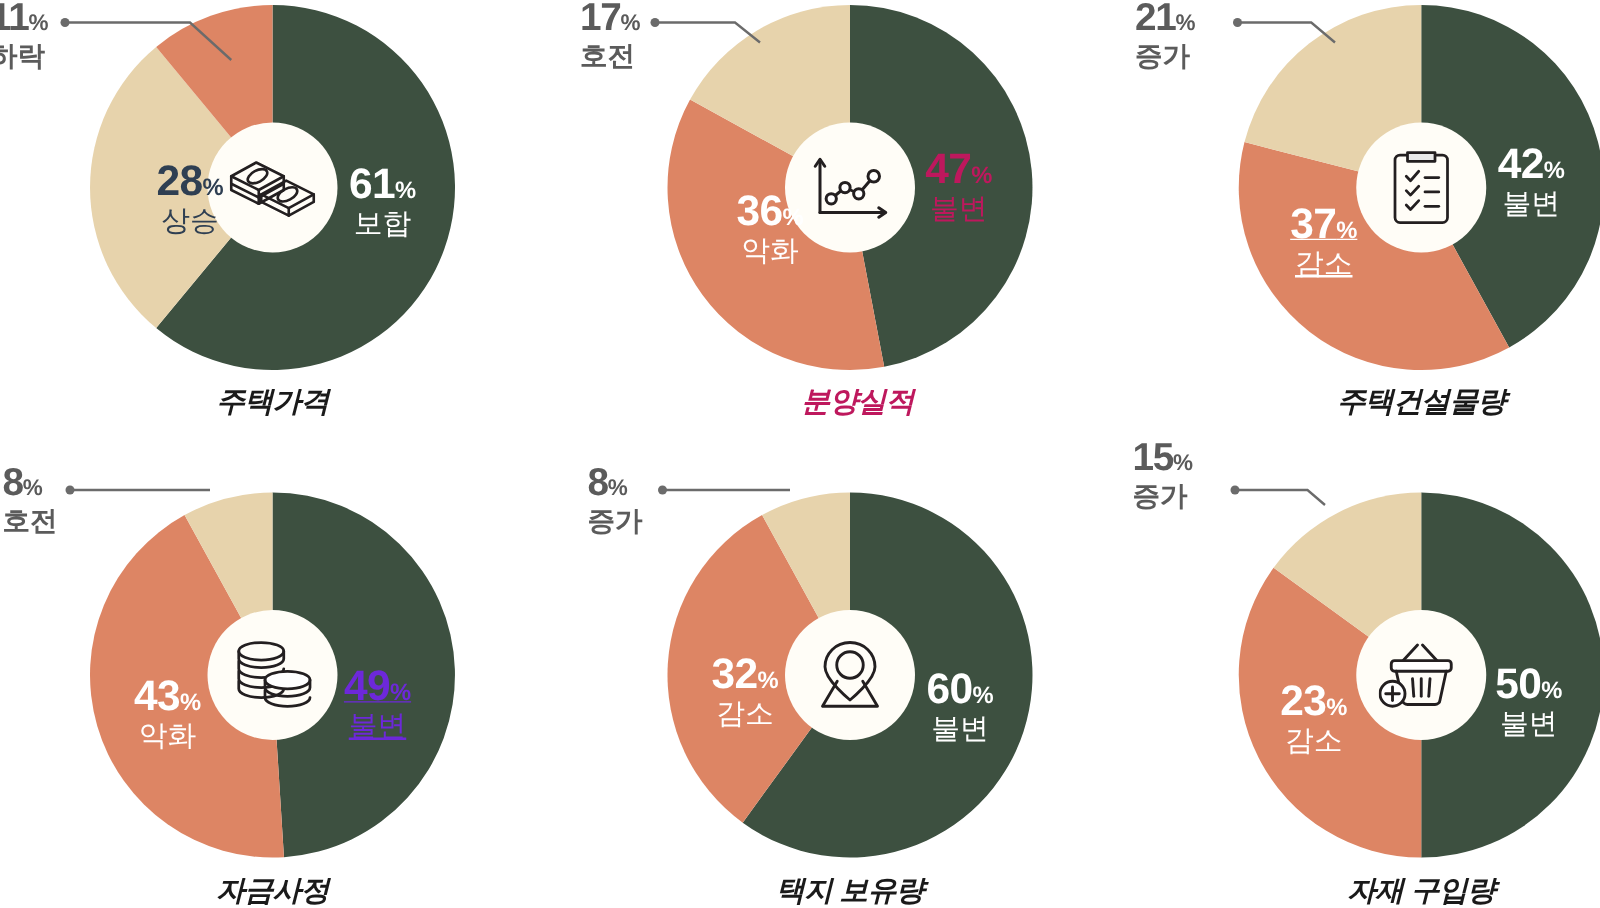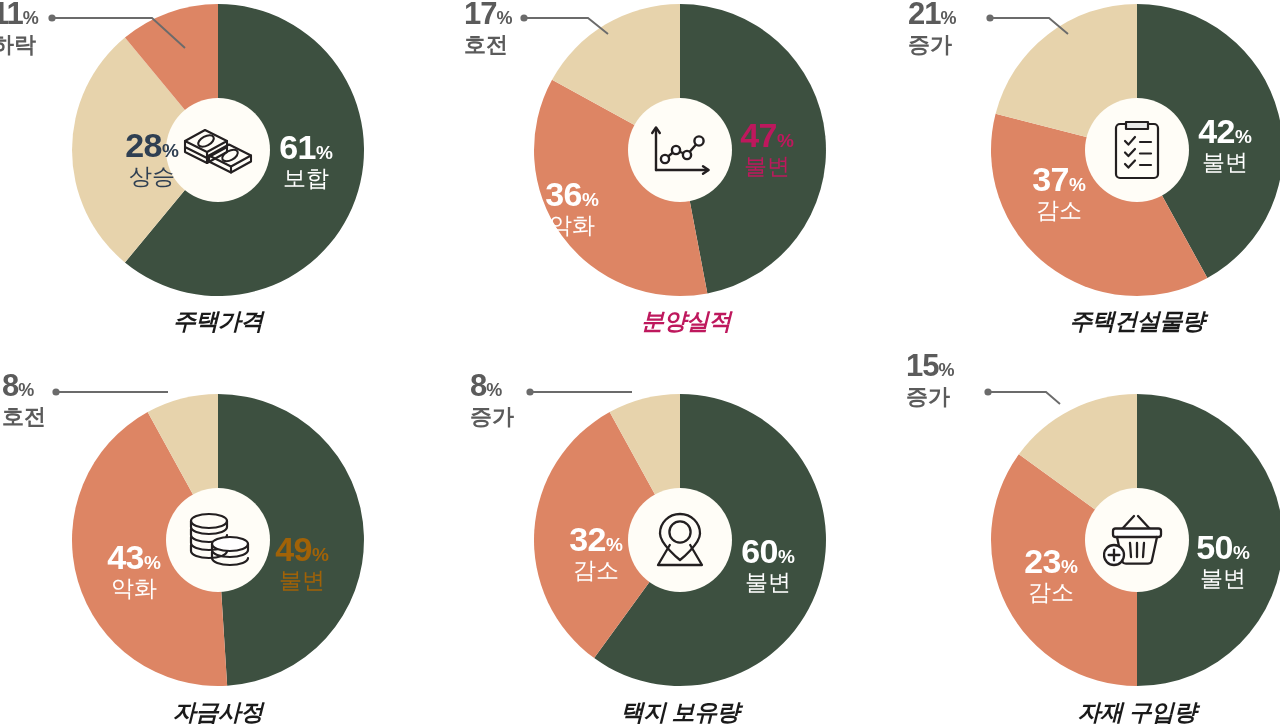--- a/index.html
+++ b/index.html
@@ -104,60 +104,60 @@
           <path d="M 524 18 L 588 18 L 608 34" fill="none" stroke="#6b6b6b" stroke-width="1.9"></path>
           <circle cx="524" cy="18" r="3.6" fill="#6b6b6b"></circle>
         </g>
       </svg>
       <div class="hub" style="left: 628px; top: 98px; height: 104px; width: 104px; background: rgb(255, 253, 247);">
         <svg width="64" height="52" viewBox="0 0 64 52">
           <use xlink:href="#g-line-chart-icon"></use>
         </svg>
       </div>
       <div class="slice-label big" style="color: #be185d; left: 767px; top: 148px; transform: translate(-50%, -50%);"><span class="num">47</span><span class="pct">%</span><span class="word">불변</span></div>
-      <div class="slice-label big" style="color: rgb(255, 255, 255); left: 572px; top: 182px; transform: translate(-50%, -50%); margin-top: 25px;"><span class="num">36</span><span class="pct">%</span><span class="word">악화</span></div>
+      <div class="slice-label big" style="color: rgb(255, 255, 255); left: 616px; top: 182px; transform: translate(-50%, -50%);"><span class="num">36</span><span class="pct">%</span><span class="word">악화</span></div>
       <div class="callout" style="left: 464px; top: -2px; color: rgb(91, 91, 91);"><span class="num">17</span><span class="pct">%</span><span class="word">호전</span></div>
       <div class="chart-title" style="left: 486px; top: 306px; width: 400px; color: #be185d;">분양실적</div>
     </div>
     <div class="chart-cell" style="left: 0px; top: 0px; width: 1280px; height: 726px;">
       <svg width="1280" height="726" viewBox="0 0 1280 726" style="position: absolute; left: 0px; top: 0px;">
         <path d="M 1137 150 L 1137.00 4.00 A 146 146 0 0 1 1207.34 277.94 Z" fill="#3d5040"></path>
         <path d="M 1137 150 L 1207.34 277.94 A 146 146 0 0 1 995.59 113.69 Z" fill="#dd8564"></path>
         <path d="M 1137 150 L 995.59 113.69 A 146 146 0 0 1 1137.00 4.00 Z" fill="#e7d3ac"></path>
         <g>
           <path d="M 990 18 L 1049 18 L 1068 34" fill="none" stroke="#6b6b6b" stroke-width="1.9"></path>
           <circle cx="990" cy="18" r="3.6" fill="#6b6b6b"></circle>
         </g>
       </svg>
       <div class="hub" style="left: 1085px; top: 98px; height: 104px; width: 104px; background: rgb(255, 253, 247);">
         <svg width="50" height="64" viewBox="0 0 50 64">
           <use xlink:href="#g-clipboard-checklist-icon"></use>
         </svg>
       </div>
       <div class="slice-label big" style="color: rgb(255, 255, 255); left: 1225px; top: 144px; transform: translate(-50%, -50%);"><span class="num">42</span><span class="pct">%</span><span class="word">불변</span></div>
-      <div class="slice-label big" style="color: rgb(255, 255, 255); left: 1059px; top: 192px; transform: translate(-50%, -50%);"><span class="num">37</span><span class="pct">%</span><span class="word">감소</span></div>
+      <div class="slice-label big" style="color: rgb(255, 255, 255); left: 1059px; top: 192px; transform: translate(-50%, -50%); text-decoration: underline;"><span class="num">37</span><span class="pct">%</span><span class="word">감소</span></div>
       <div class="callout" style="left: 908px; top: -2px; color: rgb(91, 91, 91);"><span class="num">21</span><span class="pct">%</span><span class="word">증가</span></div>
       <div class="chart-title" style="left: 937px; top: 306px; width: 400px; color: rgb(26, 26, 26);">주택건설물량</div>
     </div>
     <div class="chart-cell" style="left: 0px; top: 0px; width: 1280px; height: 726px;">
       <svg width="1280" height="726" viewBox="0 0 1280 726" style="position: absolute; left: 0px; top: 0px;">
         <path d="M 218 540 L 218.00 394.00 A 146 146 0 0 1 227.17 685.71 Z" fill="#3d5040"></path>
         <path d="M 218 540 L 227.17 685.71 A 146 146 0 0 1 147.66 412.06 Z" fill="#dd8564"></path>
         <path d="M 218 540 L 147.66 412.06 A 146 146 0 0 1 218.00 394.00 Z" fill="#e7d3ac"></path>
         <g>
           <path d="M 56 392 L 160 392 L 168 392" fill="none" stroke="#6b6b6b" stroke-width="1.9"></path>
           <circle cx="56" cy="392" r="3.6" fill="#6b6b6b"></circle>
         </g>
       </svg>
       <div class="hub" style="left: 166px; top: 488px; height: 104px; width: 104px; background: rgb(255, 253, 247);">
         <svg width="64" height="56" viewBox="0 0 64 56">
           <use xlink:href="#g-coin-stack-icon"></use>
         </svg>
       </div>
-      <div class="slice-label big" style="color: #a16207; left: 302px; top: 562px; transform: translate(-50%, -50%);"><span class="num">49</span><span class="pct">%</span><span class="word">불변</span></div>
+      <div class="slice-label big" style="color: #6d28d9; left: 302px; top: 562px; transform: translate(-50%, -50%); text-decoration: underline;"><span class="num">49</span><span class="pct">%</span><span class="word">불변</span></div>
       <div class="slice-label big" style="color: rgb(255, 255, 255); left: 134px; top: 570px; transform: translate(-50%, -50%);"><span class="num">43</span><span class="pct">%</span><span class="word">악화</span></div>
       <div class="callout" style="left: 2px; top: 370px; color: rgb(91, 91, 91);"><span class="num">8</span><span class="pct">%</span><span class="word">호전</span></div>
       <div class="chart-title" style="left: 18px; top: 697px; width: 400px; color: rgb(26, 26, 26);">자금사정</div>
     </div>
     <div class="chart-cell" style="left: 0px; top: 0px; width: 1280px; height: 726px;">
       <svg width="1280" height="726" viewBox="0 0 1280 726" style="position: absolute; left: 0px; top: 0px;">
         <path d="M 680 540 L 680.00 394.00 A 146 146 0 1 1 594.18 658.12 Z" fill="#3d5040"></path>
         <path d="M 680 540 L 594.18 658.12 A 146 146 0 0 1 609.66 412.06 Z" fill="#dd8564"></path>
         <path d="M 680 540 L 609.66 412.06 A 146 146 0 0 1 680.00 394.00 Z" fill="#e7d3ac"></path>
         <g>

